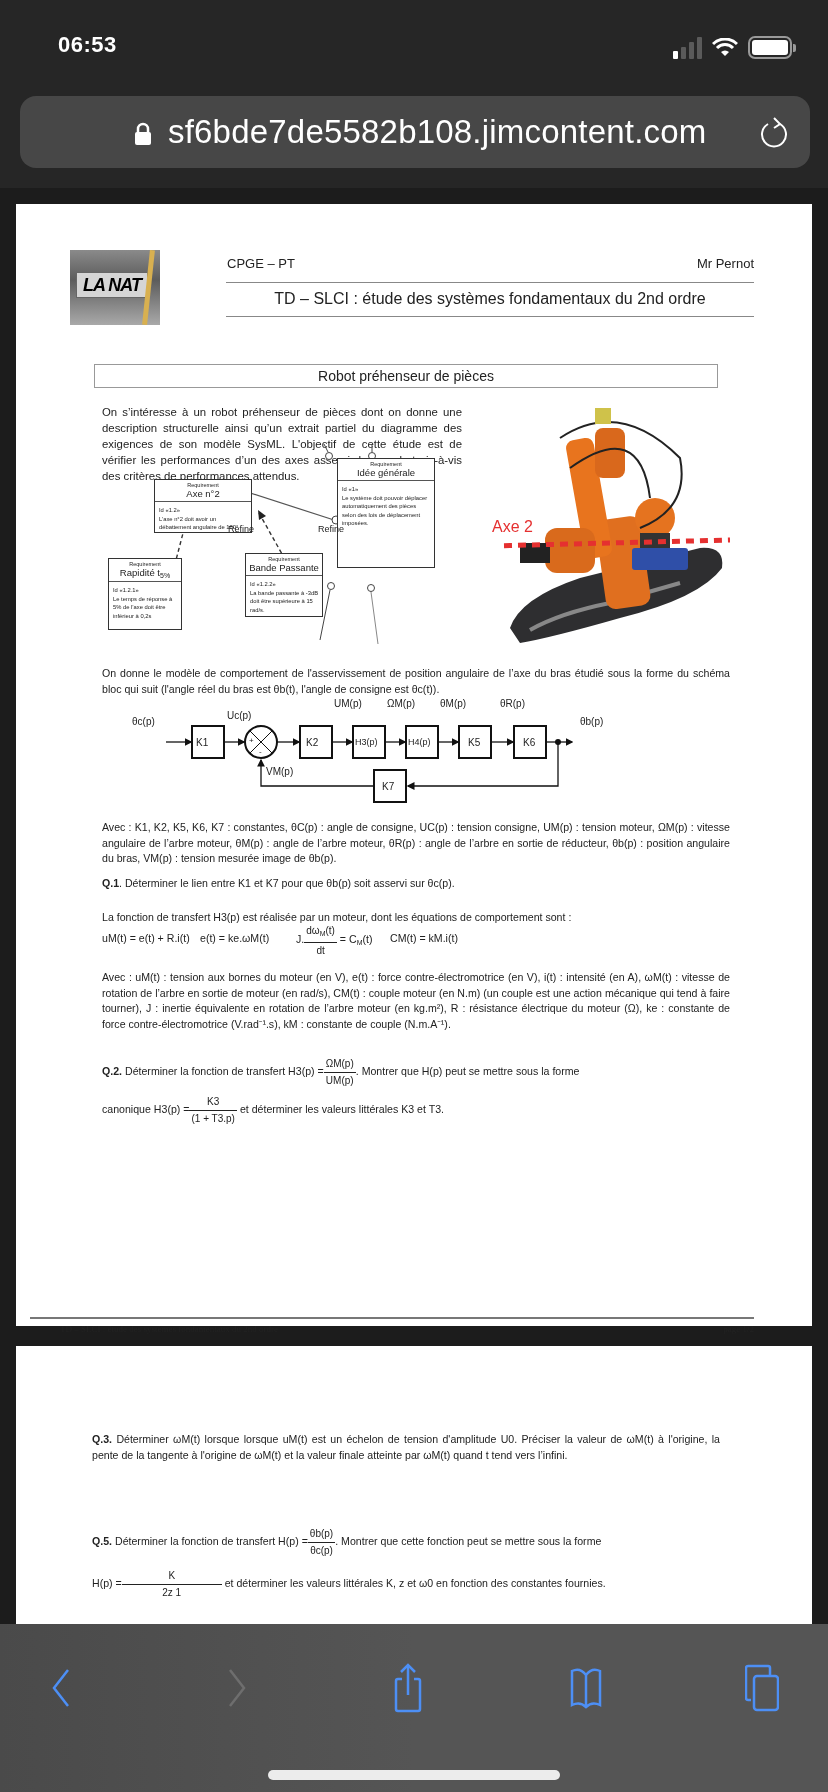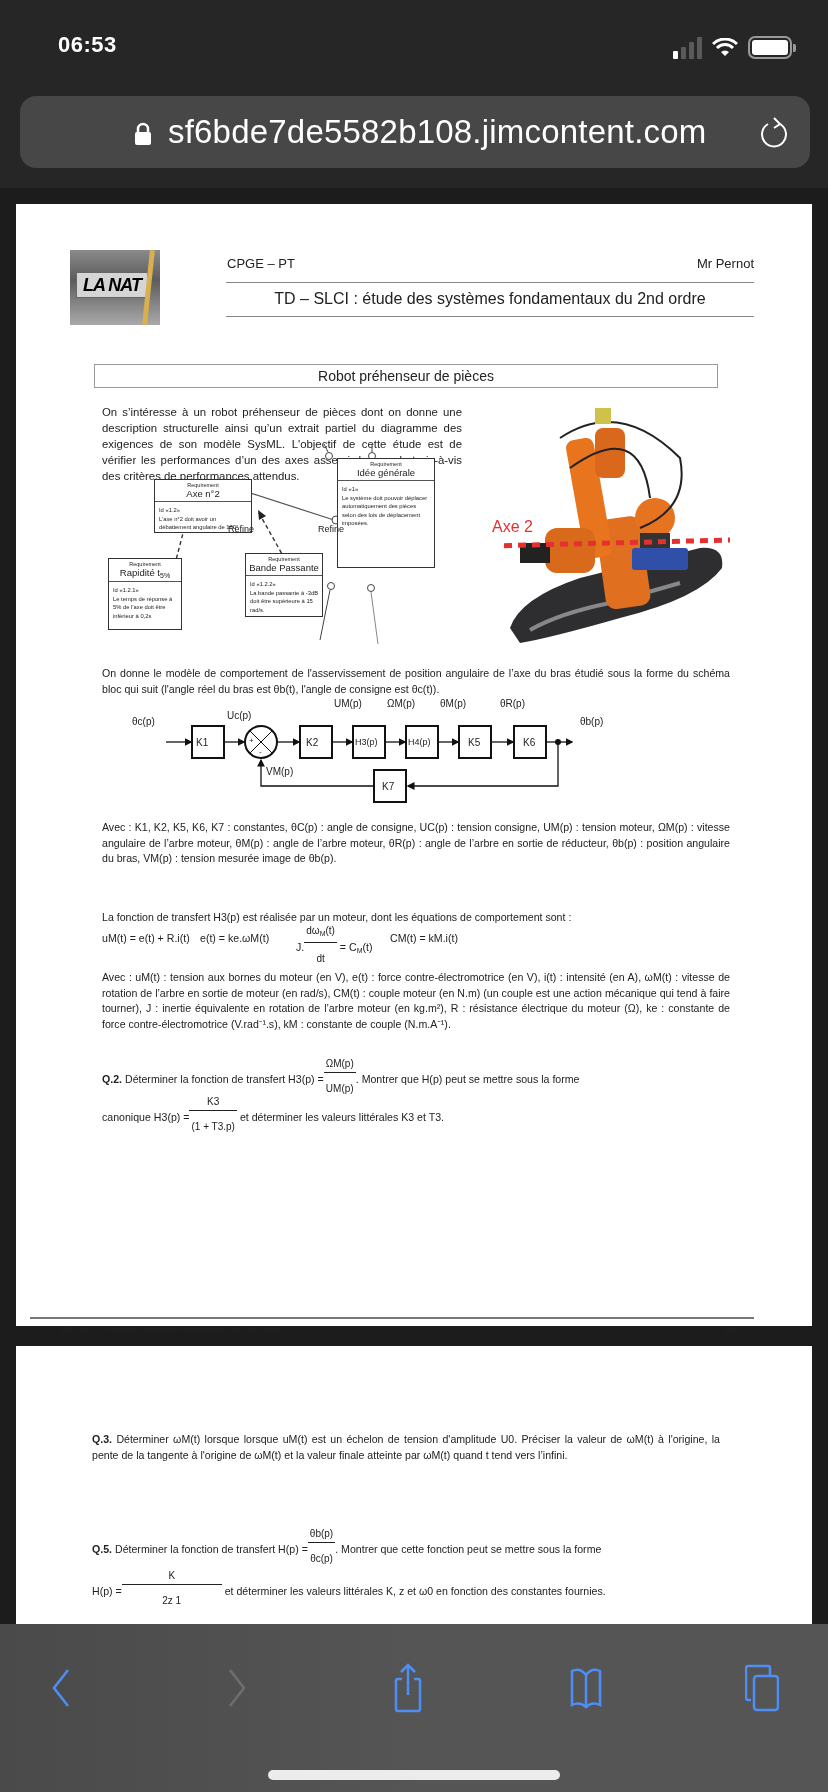--- a/index.html
+++ b/index.html
@@ -53,21 +53,21 @@
 
   .bd-text { position: absolute; font-size: 10px; }
   .bd-svg { position: absolute; left: 0; top: 0; }
 
   .footer-line { position: absolute; left: 14px; top: 1113px; width: 724px; height: 2px; background: #777; }
   .footer-left { position: absolute; left: 44px; top: 1120px; font-family: "Liberation Serif", serif; font-size: 9px; }
   .footer-right { position: absolute; right: 58px; top: 1120px; font-family: "Liberation Serif", serif; font-size: 9px; }
 
   .frac { display: inline-block; vertical-align: middle; text-align: center; font-size: 10px; }
   .frac .num { display: block; border-bottom: 1px solid #222; padding: 0 2px; }
-  .frac .den { display: block; padding: 8px 2px; }
+  .frac .den { display: block; padding: 0 2px; }
 
   .toolbar { position: absolute; left: 0; top: 1624px; width: 828px; height: 168px; background: linear-gradient(90deg,#4a4a4a,#555 50%,#555); }
   .tb-btn { position: absolute; top: 34px; width: 60px; height: 60px; display: flex; align-items: center; justify-content: center; }
   .home-ind { position: absolute; left: 268px; top: 146px; width: 292px; height: 10px; background: #ececec; border-radius: 5px; }
 </style>
 </head>
 <body>
 
 <div class="status-bar">
   <div class="time">06:53</div>
@@ -240,20 +240,21 @@
     <div class="bd-text" style="left:424px;top:494px">θM(p)</div>
     <div class="bd-text" style="left:452px;top:533px">K5</div>
     <div class="bd-text" style="left:484px;top:494px">θR(p)</div>
     <div class="bd-text" style="left:507px;top:533px">K6</div>
     <div class="bd-text" style="left:564px;top:512px">θb(p)</div>
     <div class="bd-text" style="left:366px;top:577px">K7</div>
     <div class="bd-text" style="left:250px;top:562px">VM(p)</div>
 
     <div class="p" style="left:86px;top:616px;width:628px">Avec : K1, K2, K5, K6, K7 : constantes, θC(p) : angle de consigne, UC(p) : tension consigne, UM(p) : tension moteur, ΩM(p) : vitesse angulaire de l’arbre moteur, θM(p) : angle de l’arbre moteur, θR(p) : angle de l’arbre en sortie de réducteur, θb(p) : position angulaire du bras, VM(p) : tension mesurée image de θb(p).</div>
 
+    <div class="p" style="left:86px;top:672px;width:628px"><b class="q">Q.1</b><span>. Déterminer le lien entre K1 et K7 pour que θb(p) soit asservi sur θc(p).</span></div>
 
     <div class="p" style="left:86px;top:706px;width:628px">La fonction de transfert H3(p) est réalisée par un moteur, dont les équations de comportement sont :</div>
     <div class="p" style="left:86px;top:727px;width:130px">uM(t) = e(t) + R.i(t)</div>
     <div class="p" style="left:184px;top:727px;width:100px">e(t) = ke.ωM(t)</div>
     <div class="p" style="left:280px;top:719px;width:120px">
       <span>J.</span><span class="frac"><span class="num">dω<sub>M</sub>(t)</span><span class="den">dt</span></span><span> = C<sub>M</sub>(t)</span>
     </div>
     <div class="p" style="left:374px;top:727px;width:120px">CM(t) = kM.i(t)</div>
 
     <div class="p" style="left:86px;top:766px;width:628px">Avec : uM(t) : tension aux bornes du moteur (en V), e(t) : force contre-électromotrice (en V), i(t) : intensité (en A), ωM(t) : vitesse de rotation de l’arbre en sortie de moteur (en rad/s), CM(t) : couple moteur (en N.m) (un couple est une action mécanique qui tend à faire tourner), J : inertie équivalente en rotation de l’arbre moteur (en kg.m²), R : résistance électrique du moteur (Ω), ke : constante de force contre-électromotrice (V.rad⁻¹.s), kM : constante de couple (N.m.A⁻¹).</div>

